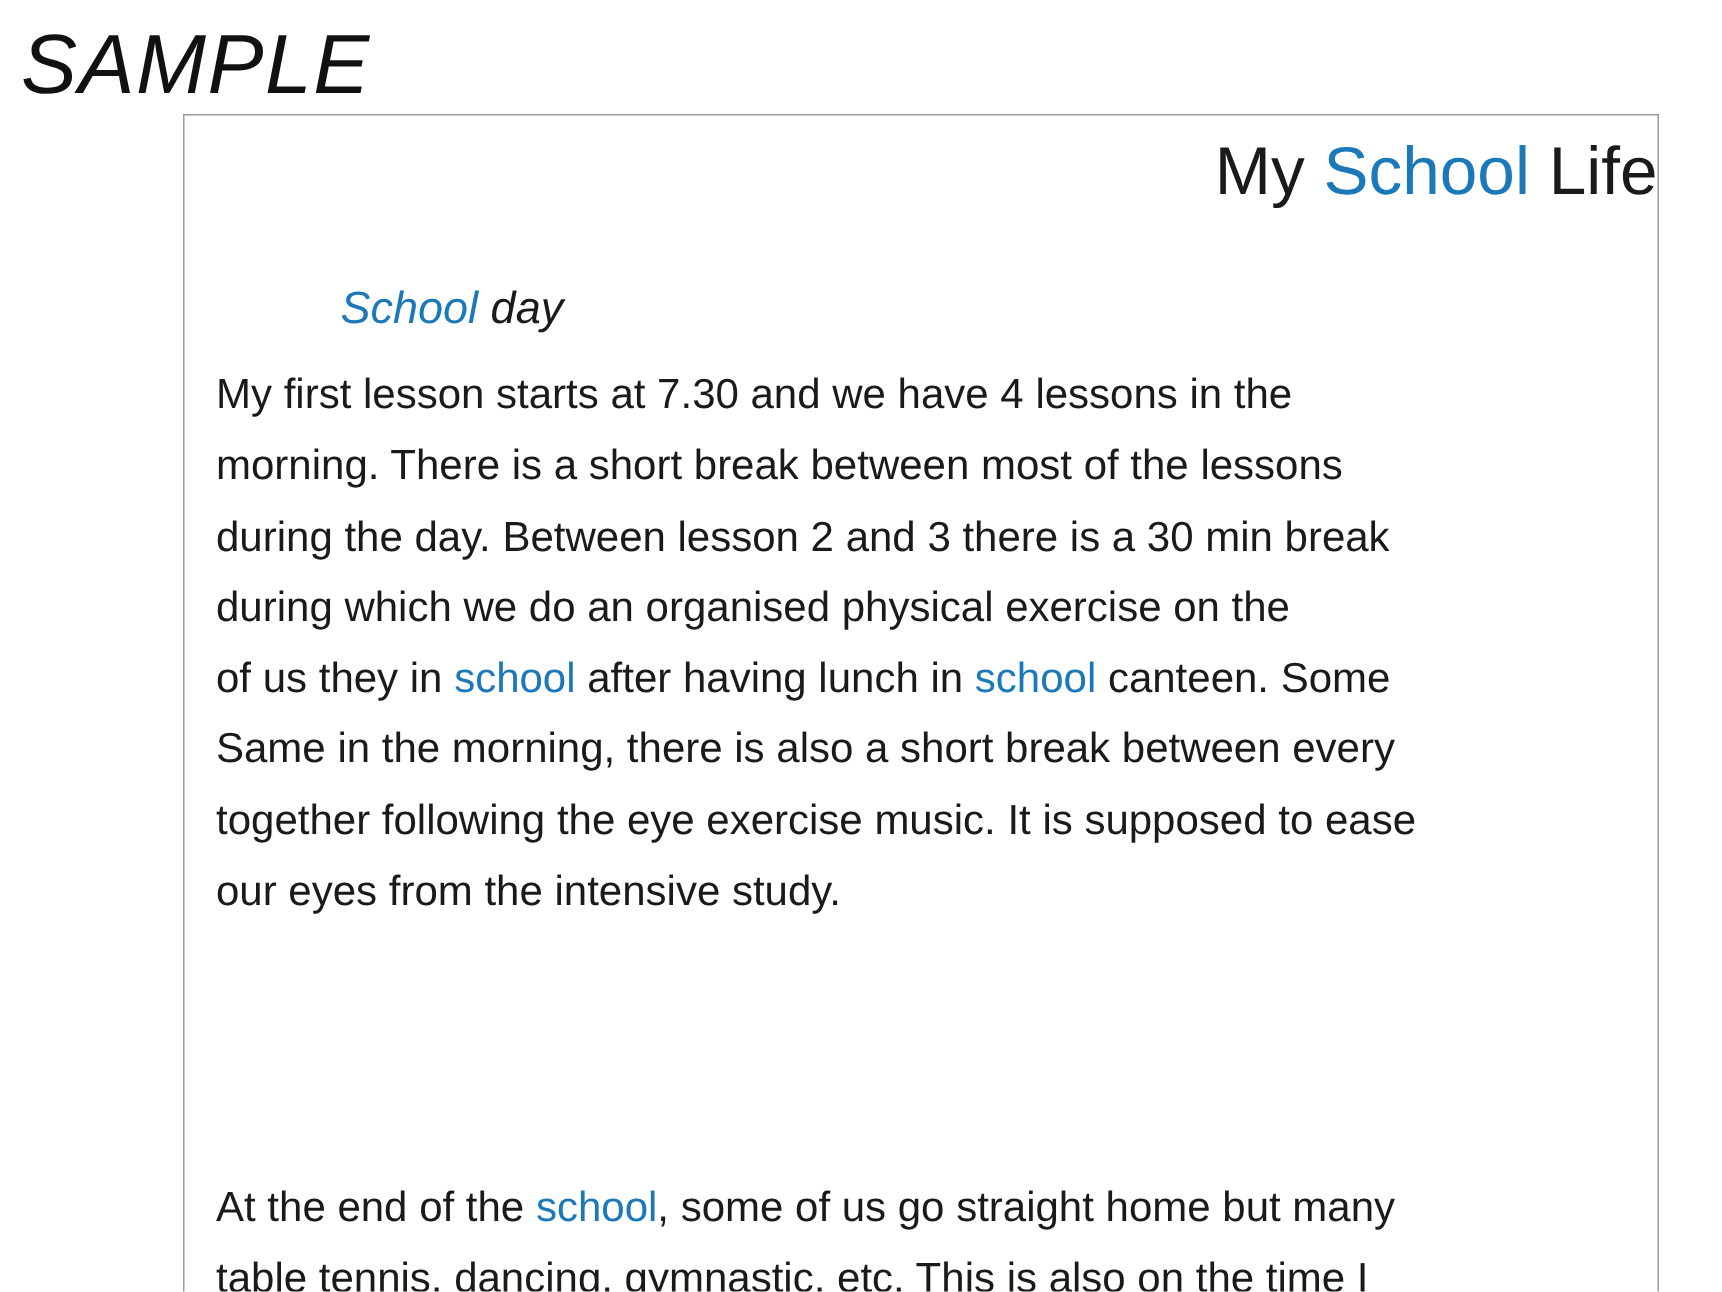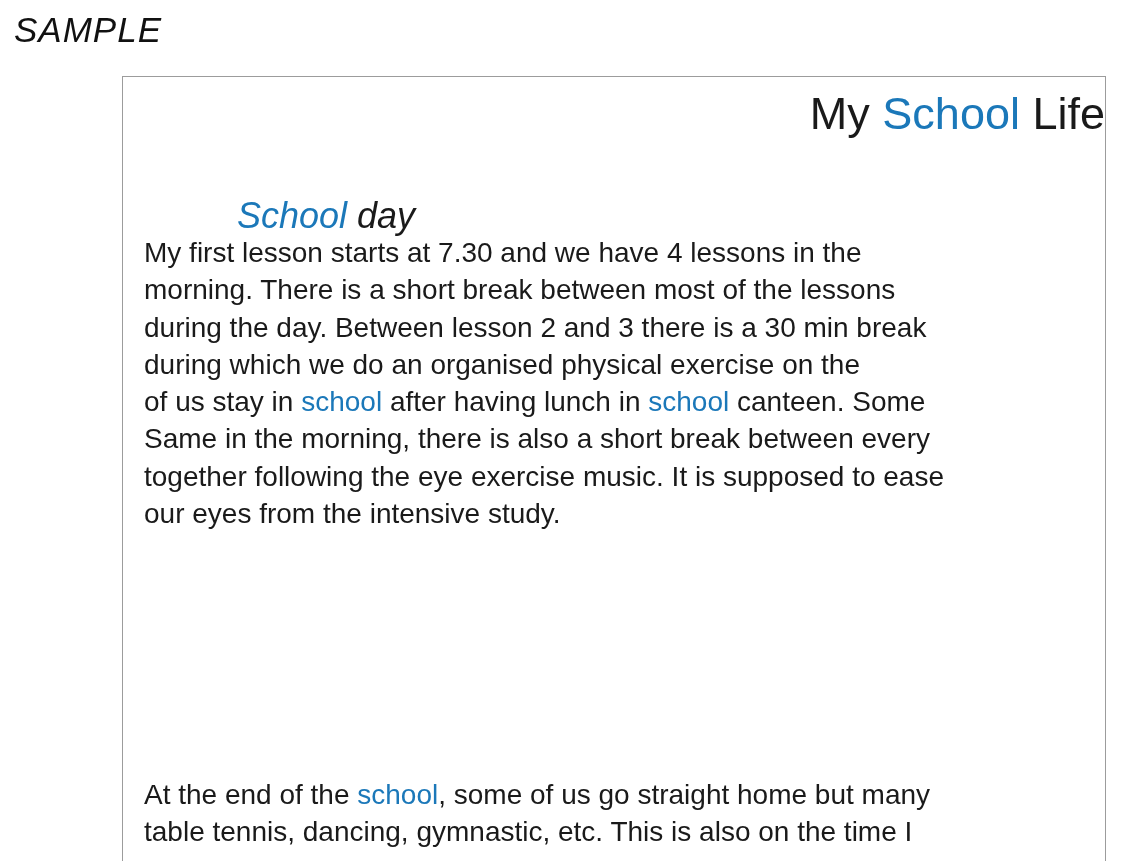--- a/index.html
+++ b/index.html
@@ -10,67 +10,67 @@
   }
   html,body{margin:0;padding:0;}
   body{
     width:1148px;height:861px;overflow:hidden;position:relative;
     background:var(--bg);
     font-family:"Liberation Sans","DejaVu Sans",sans-serif;
     color:var(--text);
   }
   .watermark{
     position:absolute;left:14px;top:10px;
-    font-size:35px;font-style:italic;font-weight:400;
+    font-size:56px;font-style:italic;font-weight:400;
     letter-spacing:1px;color:#111;
   }
   .doc{
     position:absolute;left:122px;top:76px;width:984px;height:980px;
     background:#fff;border:1px solid var(--border);box-sizing:border-box;
   }
   .doc-title{
     position:absolute;top:8px;left:0;width:100%;margin:0;
     text-align:right;font-size:45px;line-height:58px;font-weight:400;
     color:var(--text);
   }
   .sec-heading{
-    position:absolute;left:96px;margin:18px;
-    font-size:36px;line-height:40px;font-style:italic;font-weight:400;
+    position:absolute;left:96px;margin:8px;
+    font-size:30px;line-height:40px;font-style:italic;font-weight:400;
     color:var(--text);
   }
   .sec-heading.h1{top:101px;}
   .sec-heading.h2{top:644px;}
   .para{
     position:absolute;left:21px;right:28px;
     font-size:28px;color:var(--text);
   }
   .para.p1{top:157px;}
   .para.p1 .line{line-height:37.3px;height:37.3px;}
   .para.p2{top:700px;}
   .para.p2 .line{line-height:36.5px;height:36.5px;}
-  .line{white-space:nowrap;}
+  .line{white-space:nowrap;margin-top:10px;}
   .blue{color:var(--link);}
   .sec-heading .blue{font-style:italic;}
 </style>
 </head>
 <body>
 
 <div class="watermark">SAMPLE</div>
 
 <div class="doc">
   <h1 class="doc-title"><span>My </span><span class="blue">School</span><span> Life</span></h1>
 
   <h2 class="sec-heading h1"><span class="blue">School</span><span> day</span></h2>
 
   <div class="para p1">
       <div class="line"><span>My first lesson starts at 7.30 and we have 4 lessons in the</span></div>
       <div class="line"><span>morning. There is a short break between most of the lessons</span></div>
       <div class="line"><span>during the day. Between lesson 2 and 3 there is a 30 min break</span></div>
       <div class="line"><span>during which we do an organised physical exercise on the</span></div>
-      <div class="line"><span>of us stay in </span><span class="blue">school</span><span> after having lunch in </span><span class="blue">school</span><span> canteen. Some</span></div>
+      <div class="line"><span>of us they in </span><span class="blue">school</span><span> after having lunch in </span><span class="blue">school</span><span> canteen. Some</span></div>
       <div class="line"><span>Same in the morning, there is also a short break between every</span></div>
       <div class="line"><span>together following the eye exercise music. It is supposed to ease</span></div>
       <div class="line"><span>our eyes from the intensive study.</span></div>
     </div>
 
 
   <div class="para p2">
       <div class="line"><span>At the end of the </span><span class="blue">school</span><span>, some of us go straight home but many</span></div>
       <div class="line"><span>table tennis, dancing, gymnastic, etc. This is also on the time I</span></div>
     </div>

